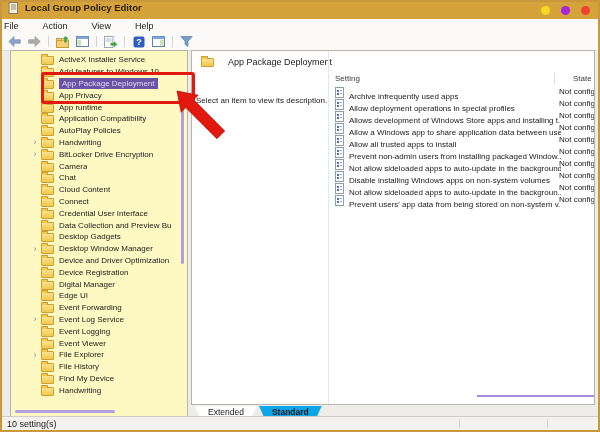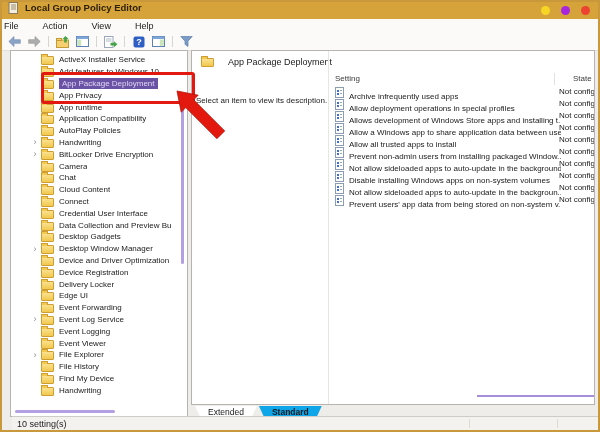--- a/index.html
+++ b/index.html
@@ -18,21 +18,21 @@
   
   .menubar{position:absolute;left:0;top:17px;right:0;height:14px;background:#FBFAF8;display:flex;align-items:center;padding-left:2px;gap:24px;font-size:9px;color:#1a1a1a;}
   .menu-item{cursor:default;}
 
   
   .toolbar{position:absolute;left:0;top:31px;right:0;height:17px;background:#FBFAF8;border-bottom:1px solid #E2E0DC;display:flex;align-items:center;padding-left:5px;gap:5px;}
   .tbtn{display:flex;align-items:center;justify-content:center;width:15px;height:14px;}
   .tsep{width:1px;height:11px;background:#D8D5D0;margin:0 1px;}
 
   
-  .tree-pane{position:absolute;left:8px;top:48px;width:178px;height:367px;background:#ffffff;border:1px solid #B7B4AF;box-sizing:border-box;overflow:hidden;}
+  .tree-pane{position:absolute;left:8px;top:48px;width:178px;height:367px;background:#fef9c3;border:1px solid #B7B4AF;box-sizing:border-box;overflow:hidden;}
   .tree-rows{position:absolute;top:3px;left:0;width:170px;}
   .tree-row{height:11.8px;display:flex;align-items:center;padding-left:30px;font-size:8px;color:#1a1a1a;white-space:nowrap;overflow:hidden;}
   .chevron{width:12px;margin-left:-12px;color:#8a8a8a;font-size:9px;line-height:8px;visibility:hidden;text-align:center;}
   .tree-row.expandable .chevron{visibility:visible;}
   .folder{display:inline-block;width:11px;height:7px;background:linear-gradient(#FBE08E,#F2C94E);border:1px solid #CE9E33;border-radius:1px;position:relative;margin:2px 5px 0 0;flex:none;}
   .folder::before{content:'';position:absolute;top:-3px;left:-1px;width:5px;height:2px;background:#F2C94E;border:1px solid #CE9E33;border-bottom:none;border-radius:1px 1px 0 0;}
   .tree-label{overflow:hidden;}
   .tree-row.selected .tree-label{background:#6A53A5;color:#E0D4F3;padding:1px 3px;}
   .tree-vscroll{position:absolute;right:3px;top:57px;width:3px;height:156px;background:#B2A0E2;border-radius:2px;}
   .tree-hscroll{position:absolute;left:4px;bottom:3px;width:100px;height:3px;background:#B2A0E2;border-radius:2px;}
@@ -55,21 +55,21 @@
   .setting-state{position:absolute;left:230px;top:0;line-height:12px;}
   .list-hscroll{position:absolute;bottom:7px;left:148px;width:160px;height:2.5px;background:#A78EDB;}
 
   
   .tabbar{position:absolute;left:190px;top:404px;height:13px;display:flex;gap:2px;padding-left:3px;font-size:8.5px;color:#1a1a1a;text-align:right;}
   .tab{padding:0 13px;background:#fff;line-height:13px;clip-path:polygon(0 0,100% 0,calc(100% - 6px) 100%,6px 100%);filter:drop-shadow(0 1px 0 #ABA8A3) drop-shadow(1px 0 0 #C8C5C0) drop-shadow(-1px 0 0 #C8C5C0);}
   .tab.active{font-weight:normal;}
   .tab:not(.active){background:#0ea5e9;font-weight:bold;}
 
   
-  .statusbar{position:absolute;left:10px;right:0;bottom:0;height:13px;background:#F4F2EF;border-top:1px solid #CFCCC7;font-size:9px;color:#222;display:flex;align-items:center;padding-left:5px;}
+  .statusbar{position:absolute;left:0;right:0;bottom:0;height:13px;background:#F4F2EF;border-top:1px solid #CFCCC7;font-size:9px;color:#222;display:flex;align-items:center;padding-left:5px;}
   .status-sep{position:absolute;top:2px;bottom:2px;width:1px;background:#DCD9D4;}
 
   
   .anno-rect{position:absolute;left:39px;top:70px;width:148px;height:26px;border:3px solid #E3190F;border-radius:3px;z-index:20;pointer-events:none;}
   .anno-arrow{position:absolute;left:168px;top:84px;z-index:20;pointer-events:none;}
 </style>
 </head>
 <body>
 
 <div id="window">
@@ -250,21 +250,21 @@
           <span class="tree-label">Device and Driver Optimization</span>
         </div>
         <div class="tree-row">
           <span class="chevron">›</span>
           <span class="folder"></span>
           <span class="tree-label">Device Registration</span>
         </div>
         <div class="tree-row">
           <span class="chevron">›</span>
           <span class="folder"></span>
-          <span class="tree-label">Delivery Locker</span>
+          <span class="tree-label">Digital Manager</span>
         </div>
         <div class="tree-row">
           <span class="chevron">›</span>
           <span class="folder"></span>
           <span class="tree-label">Edge UI</span>
         </div>
         <div class="tree-row">
           <span class="chevron">›</span>
           <span class="folder"></span>
           <span class="tree-label">Event Forwarding</span>

